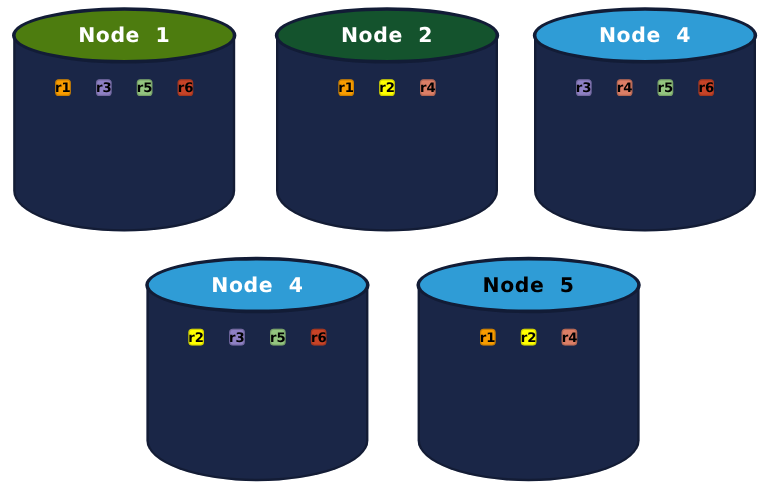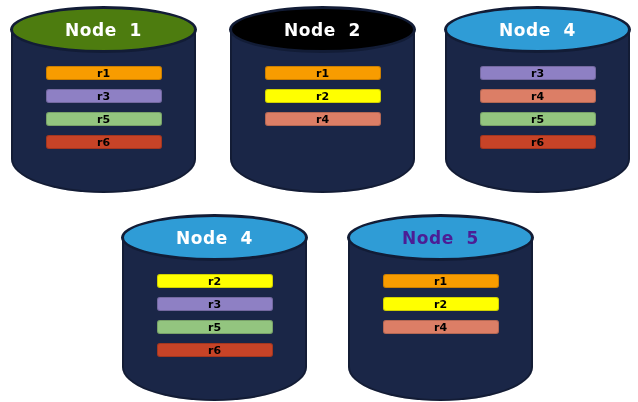--- a/index.html
+++ b/index.html
@@ -52,22 +52,22 @@
     line-height: 1;
     padding-top: 1px;
   }
   .bars {
     position: absolute;
     top: 60px;
     left: 50%;
     transform: translateX(-50%);
     width: 116px;
     display: flex;
-    flex-direction: column;
-    gap: 9px;
+    flex-direction: row;
+    gap: 21px;
     z-index: 3;
     justify-content: center;
   }
   .bar {
     height: 14px;
     border-radius: 3px;
     display: flex;
     align-items: center;
     justify-content: center;
     box-shadow: inset 0 0 0 1px rgba(0,0,0,0.18);
@@ -98,21 +98,21 @@
           <span style="color: rgb(0, 0, 0);">r5</span>
         </div>
         <div class="bar" style="background: rgb(199, 67, 39);">
           <span style="color: rgb(0, 0, 0);">r6</span>
         </div>
       </div>
   </div>
 
   <div class="cylinder" style="left: 229px; top: 6px;">
     <div class="cyl-body" style="background: rgb(26, 38, 71);"></div>
-    <div class="cyl-top" style="background: #000000; border-color: rgb(18, 28, 54);">
+    <div class="cyl-top" style="background: #14532d; border-color: rgb(18, 28, 54);">
       <span class="cyl-title" style="color: rgb(255, 255, 255);">Node  2</span>
     </div>
     <div class="bars">
         <div class="bar" style="background: rgb(248, 156, 0);">
           <span style="color: rgb(0, 0, 0);">r1</span>
         </div>
         <div class="bar" style="background: rgb(255, 255, 0);">
           <span style="color: rgb(0, 0, 0);">r2</span>
         </div>
         <div class="bar" style="background: rgb(220, 126, 102);">
@@ -159,21 +159,21 @@
         </div>
         <div class="bar" style="background: rgb(199, 67, 39);">
           <span style="color: rgb(0, 0, 0);">r6</span>
         </div>
       </div>
   </div>
 
   <div class="cylinder" style="left: 347px; top: 214px;">
     <div class="cyl-body" style="background: rgb(26, 38, 71);"></div>
     <div class="cyl-top" style="background: rgb(47, 156, 214); border-color: rgb(18, 28, 54);">
-      <span class="cyl-title" style="color: #4c1d95;">Node  5</span>
+      <span class="cyl-title" style="color: #000000;">Node  5</span>
     </div>
     <div class="bars">
         <div class="bar" style="background: rgb(248, 156, 0);">
           <span style="color: rgb(0, 0, 0);">r1</span>
         </div>
         <div class="bar" style="background: rgb(255, 255, 0);">
           <span style="color: rgb(0, 0, 0);">r2</span>
         </div>
         <div class="bar" style="background: rgb(220, 126, 102);">
           <span style="color: rgb(0, 0, 0);">r4</span>

